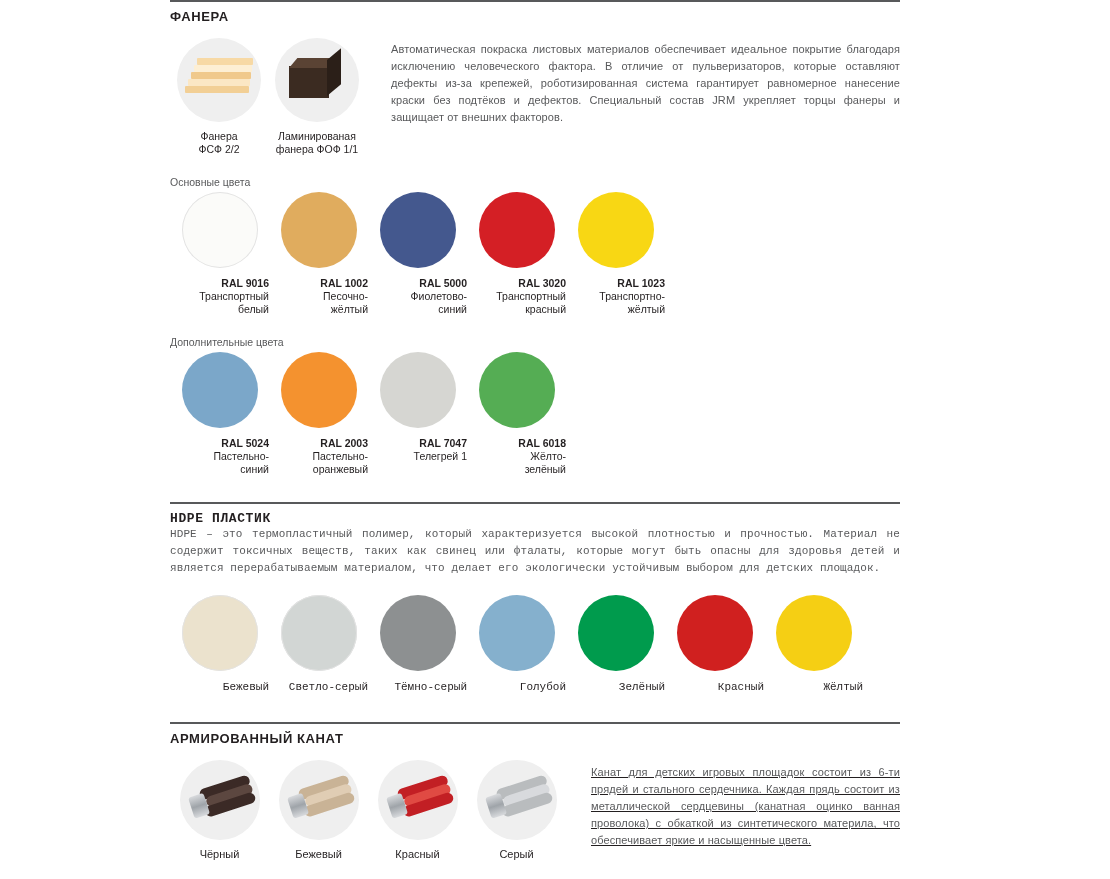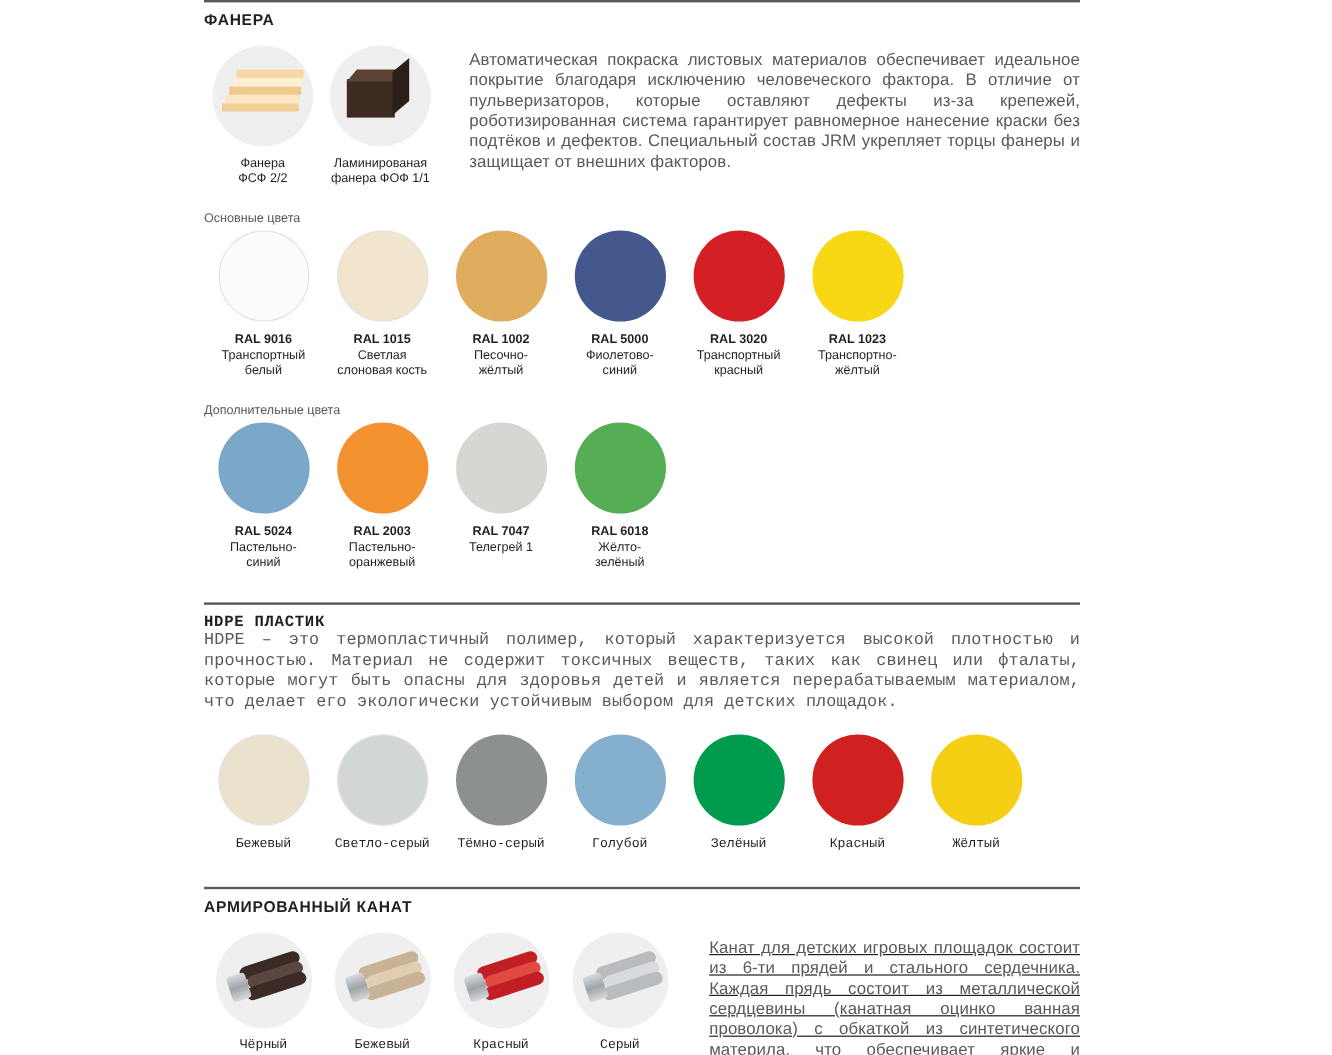--- a/index.html
+++ b/index.html
@@ -36,21 +36,21 @@
   .section-head .title {
     font-size: 13px;
     font-weight: bold;
     letter-spacing: 0.6px;
     color: #231f20;
     text-transform: uppercase;
   }
 
   
   .para {
-    font-size: 14px;
+    font-size: 11px;
     line-height: 17px;
     color: #58595b;
     text-align: justify;
     letter-spacing: 0.1px;
   }
 
   
   .top-block {
     display: flex;
     margin-top: 14px;
@@ -111,21 +111,21 @@
     font-size: 10.5px;
     color: #58595b;
     margin-top: 20px;
     margin-bottom: 4px;
   }
   .swatch-row {
     display: flex;
   }
   .swatch-cell {
     width: 99px;
-    text-align: center;
+    text-align: right;
   }
   .circle {
     width: 76px;
     height: 76px;
     border-radius: 50%;
     margin: 0 auto;
   }
   .circle.outlined {
     box-shadow: inset 0 0 0 1px #e3e3e3;
   }
@@ -150,21 +150,21 @@
 
   
   .hdpe-sec { margin-top: 26px; font-family: Liberation Mono, monospace; }
   .hdpe-sec .para { margin-top: 0; }
   .hdpe-row { margin-top: 18px; }
   .hdpe-row .circle { width: 76px; height: 76px; }
 
   
   .rope-sec { margin-top: 28px; }
   .rope-block { display: flex; margin-top: 14px; }
-  .rope-samples { display: flex; flex: 0 0 auto; font-family: Liberation Mono, monospace; }
+  .rope-samples { display: flex; flex: 0 0 auto; }
   .rope-cell { width: 99px; text-align: center; }
   .rope-disc {
     width: 80px; height: 80px;
     border-radius: 50%;
     background: #efefef;
     margin: 0 auto;
     position: relative;
     overflow: hidden;
   }
   .rope-body {
@@ -249,26 +249,20 @@
     <div class="group-label">Основные цвета</div>
     <div class="swatch-row">
 
       <div class="swatch-cell">
         <div class="circle outlined" style="background:#fbfbf9"></div>
         <div class="sw-name">RAL 9016</div>
         <div class="sw-desc">Транспортный</div>
         <div class="sw-desc">белый</div>
       </div>
 
-      <div class="swatch-cell">
-        <div class="circle outlined" style="background:#f2e5cd"></div>
-        <div class="sw-name">RAL 1015</div>
-        <div class="sw-desc">Светлая</div>
-        <div class="sw-desc">слоновая кость</div>
-      </div>
 
       <div class="swatch-cell">
         <div class="circle" style="background:#e0ac5e"></div>
         <div class="sw-name">RAL 1002</div>
         <div class="sw-desc">Песочно-</div>
         <div class="sw-desc">жёлтый</div>
       </div>
 
       <div class="swatch-cell">
         <div class="circle" style="background:#44588e"></div>

